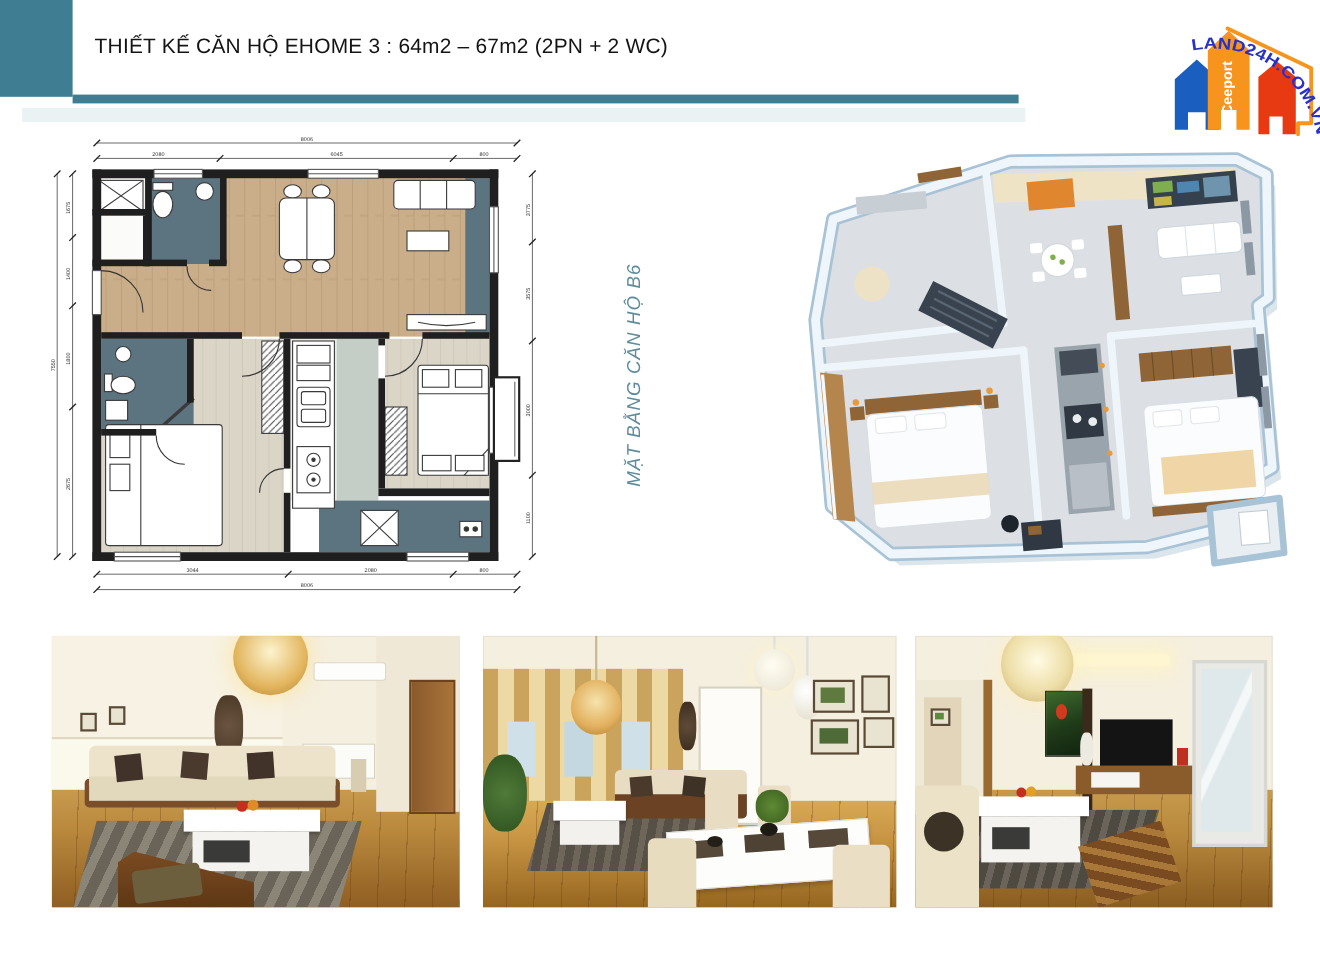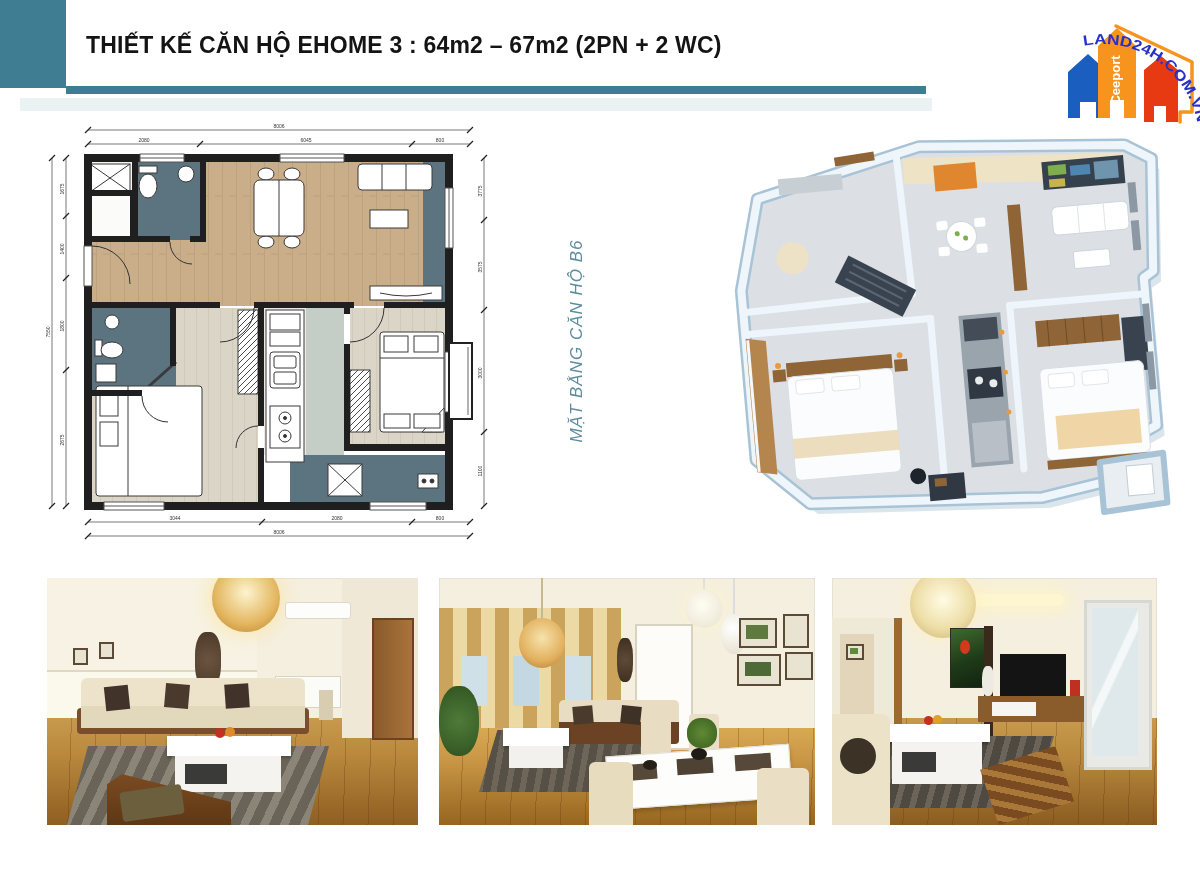--- a/index.html
+++ b/index.html
@@ -1,21 +1,21 @@
 <!DOCTYPE html>
 <html><head>
 <meta charset="utf-8">
 <style>
   html,body{margin:0;padding:0;background:#fff;}
   .slide{position:relative;width:1200px;height:870px;background:#fff;overflow:hidden;
          font-family:"Liberation Sans",sans-serif;}
   .abs{position:absolute;}
   
   .accent-square{position:absolute;left:0;top:0;width:66px;height:88px;background:#3E7D92;}
-  .page-title{position:absolute;left:86px;top:32px;font-size:23px;font-weight:bold;color:#141414;
+  .page-title{position:absolute;left:86px;top:32px;font-size:19px;font-weight:normal;color:#141414;
               letter-spacing:.2px;white-space:nowrap;}
   .title-underline{position:absolute;left:66px;top:86px;width:860px;height:8px;background:#3E7D92;}
   .sub-bar{position:absolute;left:20px;top:98px;width:912px;height:13px;background:#3E7D92;opacity:.10;}
   
   .plan-label{position:absolute;left:452px;top:331px;width:250px;text-align:center;
               transform:rotate(-90deg);font-size:17px;font-style:italic;color:#5E8C9C;
               letter-spacing:1px;white-space:nowrap;}
   
   .ph{position:absolute;top:578px;height:247px;overflow:hidden;background:#F5EFDF;
       box-shadow:inset 0 0 0 1px #E6E2D6;}

